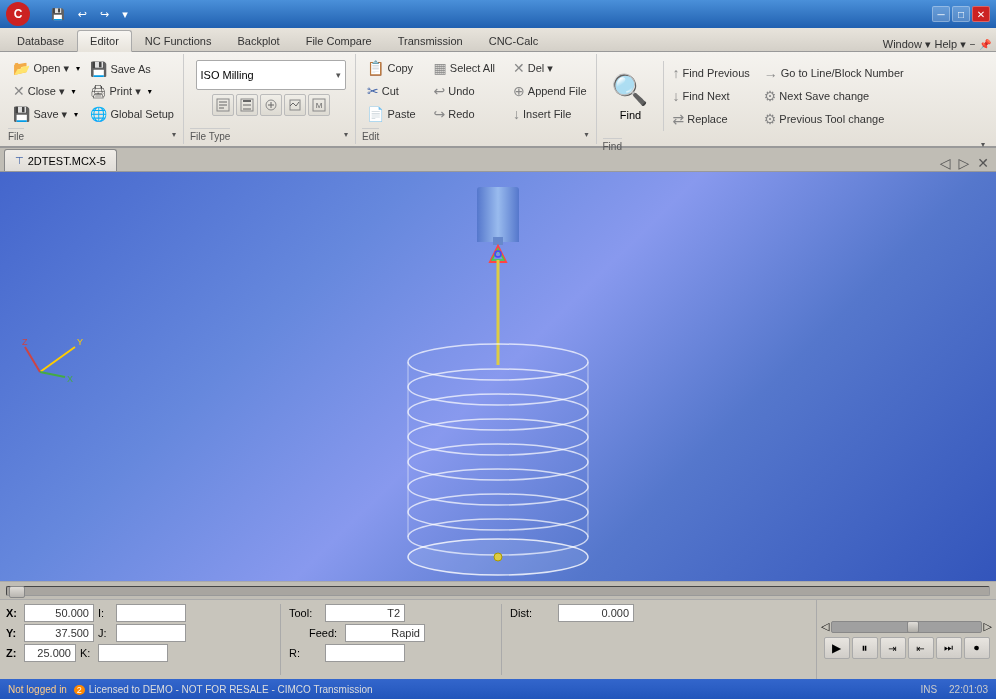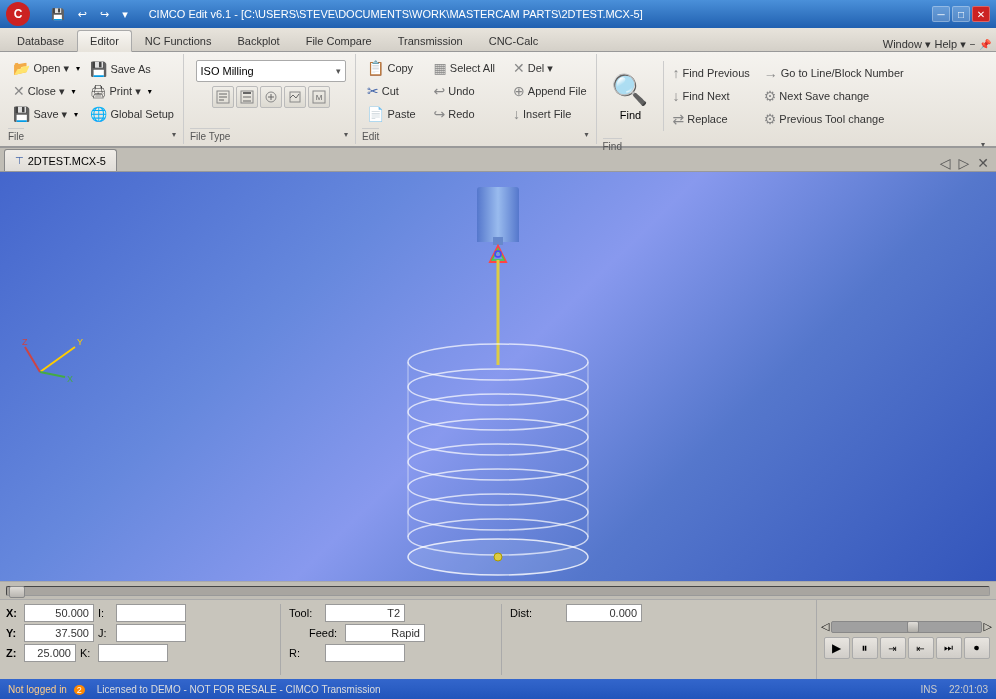--- a/index.html
+++ b/index.html
@@ -169,21 +169,21 @@
       border: 1px solid #aaa;
       background: white;
       padding: 2px 4px;
       font-size: 11px;
       border-radius: 2px;
       display: flex;
       align-items: center;
       justify-content: space-between;
       width: 150px;
       cursor: pointer;
-      height: 22px;
+      height: 30px;
     }
 
     
     .filetype-icons {
       display: flex;
       gap: 2px;
       margin-top: 2px;
     }
     .filetype-icon-btn {
       width: 22px;
@@ -333,21 +333,20 @@
 
     
     #bottom-status {
       background: linear-gradient(to bottom, #3366cc, #2255bb);
       height: 20px;
       display: flex;
       align-items: center;
       padding: 0 8px;
       color: #ddd;
       font-size: 10px;
-      gap: 8px;
     }
     #bottom-status .status-right { margin-left: auto; display: flex; gap: 12px; }
     .sep-small { width: 1px; background: #ccc; height: 60%; }
 
     
     .dropdown-arrow { font-size: 9px; color: #555; }
 
     
     #nc-canvas {
       width: 100%;
@@ -393,21 +392,20 @@
         <circle cx="11" cy="11" r="10" fill="#cc2222"></circle>
         <text x="11" y="15" text-anchor="middle" fill="white" font-size="12" font-weight="bold">C</text>
       </svg>
     </div>
     <div class="title-quick-access">
       <button title="Save">💾</button>
       <button title="Undo">↩</button>
       <button title="Redo">↪</button>
       <button>▾</button>
     </div>
-    <span style="font-size:11px; margin-left:8px;">CIMCO Edit v6.1 - [C:\USERS\STEVE\DOCUMENTS\WORK\MASTERCAM PARTS\2DTEST.MCX-5]</span>
   </div>
   <div id="title-controls">
     <button>─</button>
     <button>□</button>
     <button class="close-btn">✕</button>
   </div>
 </div>
 
 <div id="ribbon-tabs">
   <div class="ribbon-tab">Database</div>
@@ -731,21 +729,21 @@
         </div>
         <div style="display:flex; align-items:center; gap:4px;">
           <span style="width:32px; font-size:11px;">R:</span>
           <input type="text" class="coord-input" style="width: 80px;" value="">
         </div>
       </div>
 
       <div style="width:1px; background:#aaa; margin:4px 0;"></div>
 
       <div style="padding:4px 8px; display:flex; flex-direction:column; gap:2px; min-width:200px;">
-        <div style="display:flex; align-items:center; gap:20px;">
+        <div style="display:flex; align-items:center; gap:12px;">
           <span style="width:36px; font-size:11px;">Dist:</span>
           <input type="text" class="coord-input" style="width: 76px; text-align: right;" value="0.000">
         </div>
       </div>
     </div>
 
     <div id="playback">
       <div class="playback-slider-row">
         <button style="background:none;border:none;font-size:11px;cursor:pointer;">◁</button>
         <div class="playback-slider">

